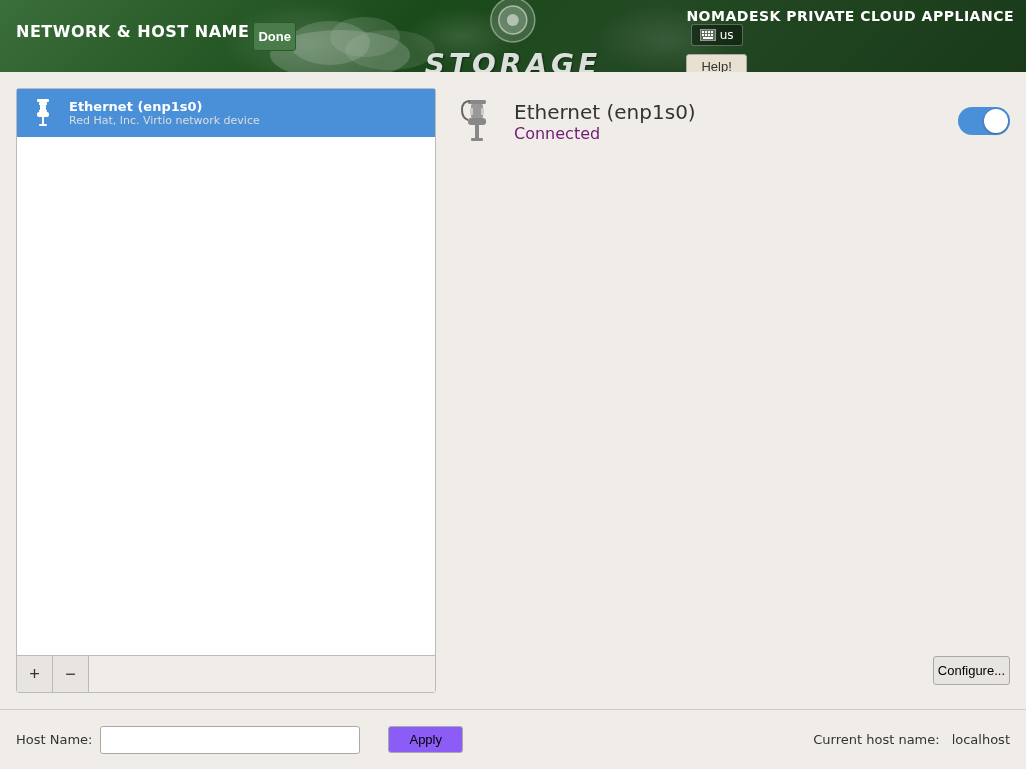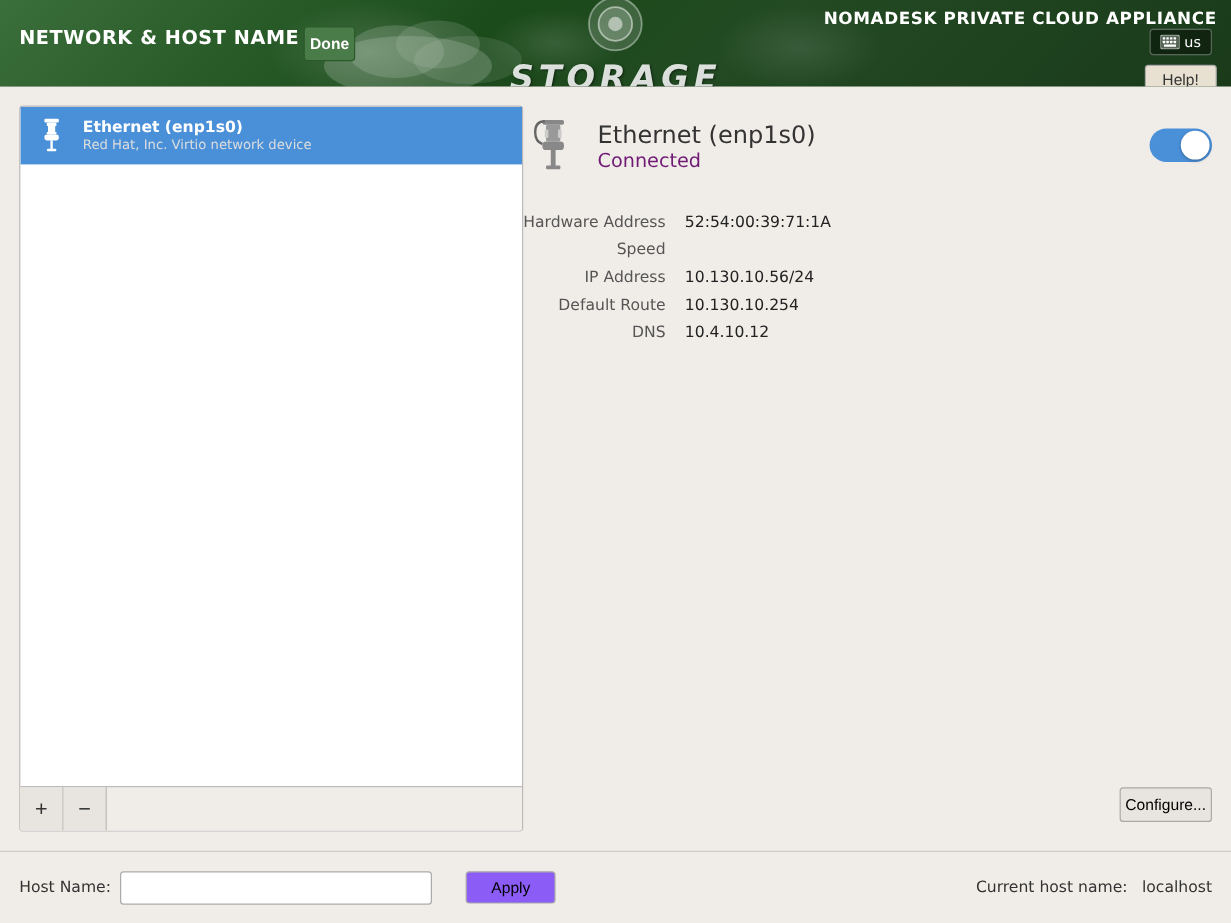--- a/index.html
+++ b/index.html
@@ -67,21 +67,21 @@
       font-style: italic;
     }
 
     .header-right {
       position: absolute;
       right: 0;
       top: 0;
       height: 100%;
       display: flex;
       flex-direction: column;
-      align-items: flex-end;
+      align-items: flex-start;
       justify-content: space-between;
       padding: 8px 12px;
       z-index: 1;
     }
     .brand-name {
       color: #fff;
       font-size: 14px;
       font-weight: bold;
       letter-spacing: 0.5px;
     }
@@ -110,20 +110,21 @@
       padding: 4px 14px;
       font-size: 13px;
       cursor: pointer;
     }
 
     
     .main-content {
       display: flex;
       height: calc(769px - 72px - 60px);
       padding: 16px;
+      gap: 16px;
     }
 
     
     .network-list-panel {
       width: 420px;
       display: flex;
       flex-direction: column;
       border: 1px solid #bbb;
       border-radius: 3px;
       background: #fff;
@@ -414,36 +415,20 @@
       </div>
       <div class="ethernet-title-group">
         <div class="ethernet-title">Ethernet (enp1s0)</div>
         <div class="ethernet-status">Connected</div>
       </div>
       <div class="toggle-switch">
         <div class="toggle-knob"></div>
       </div>
     </div>
 
-    <div class="detail-table">
-      <span class="detail-label">Hardware Address</span>
-      <span class="detail-value">52:54:00:39:71:1A</span>
-
-      <span class="detail-label">Speed</span>
-      <span class="detail-value"></span>
-
-      <span class="detail-label">IP Address</span>
-      <span class="detail-value">10.130.10.56/24</span>
-
-      <span class="detail-label">Default Route</span>
-      <span class="detail-value">10.130.10.254</span>
-
-      <span class="detail-label">DNS</span>
-      <span class="detail-value">10.4.10.12</span>
-    </div>
 
     <div style="flex:1"></div>
 
     <div style="display:flex;justify-content:flex-end;padding:8px 0;">
       <button class="configure-btn">Configure...</button>
     </div>
 
   </div>
 </div>
 

